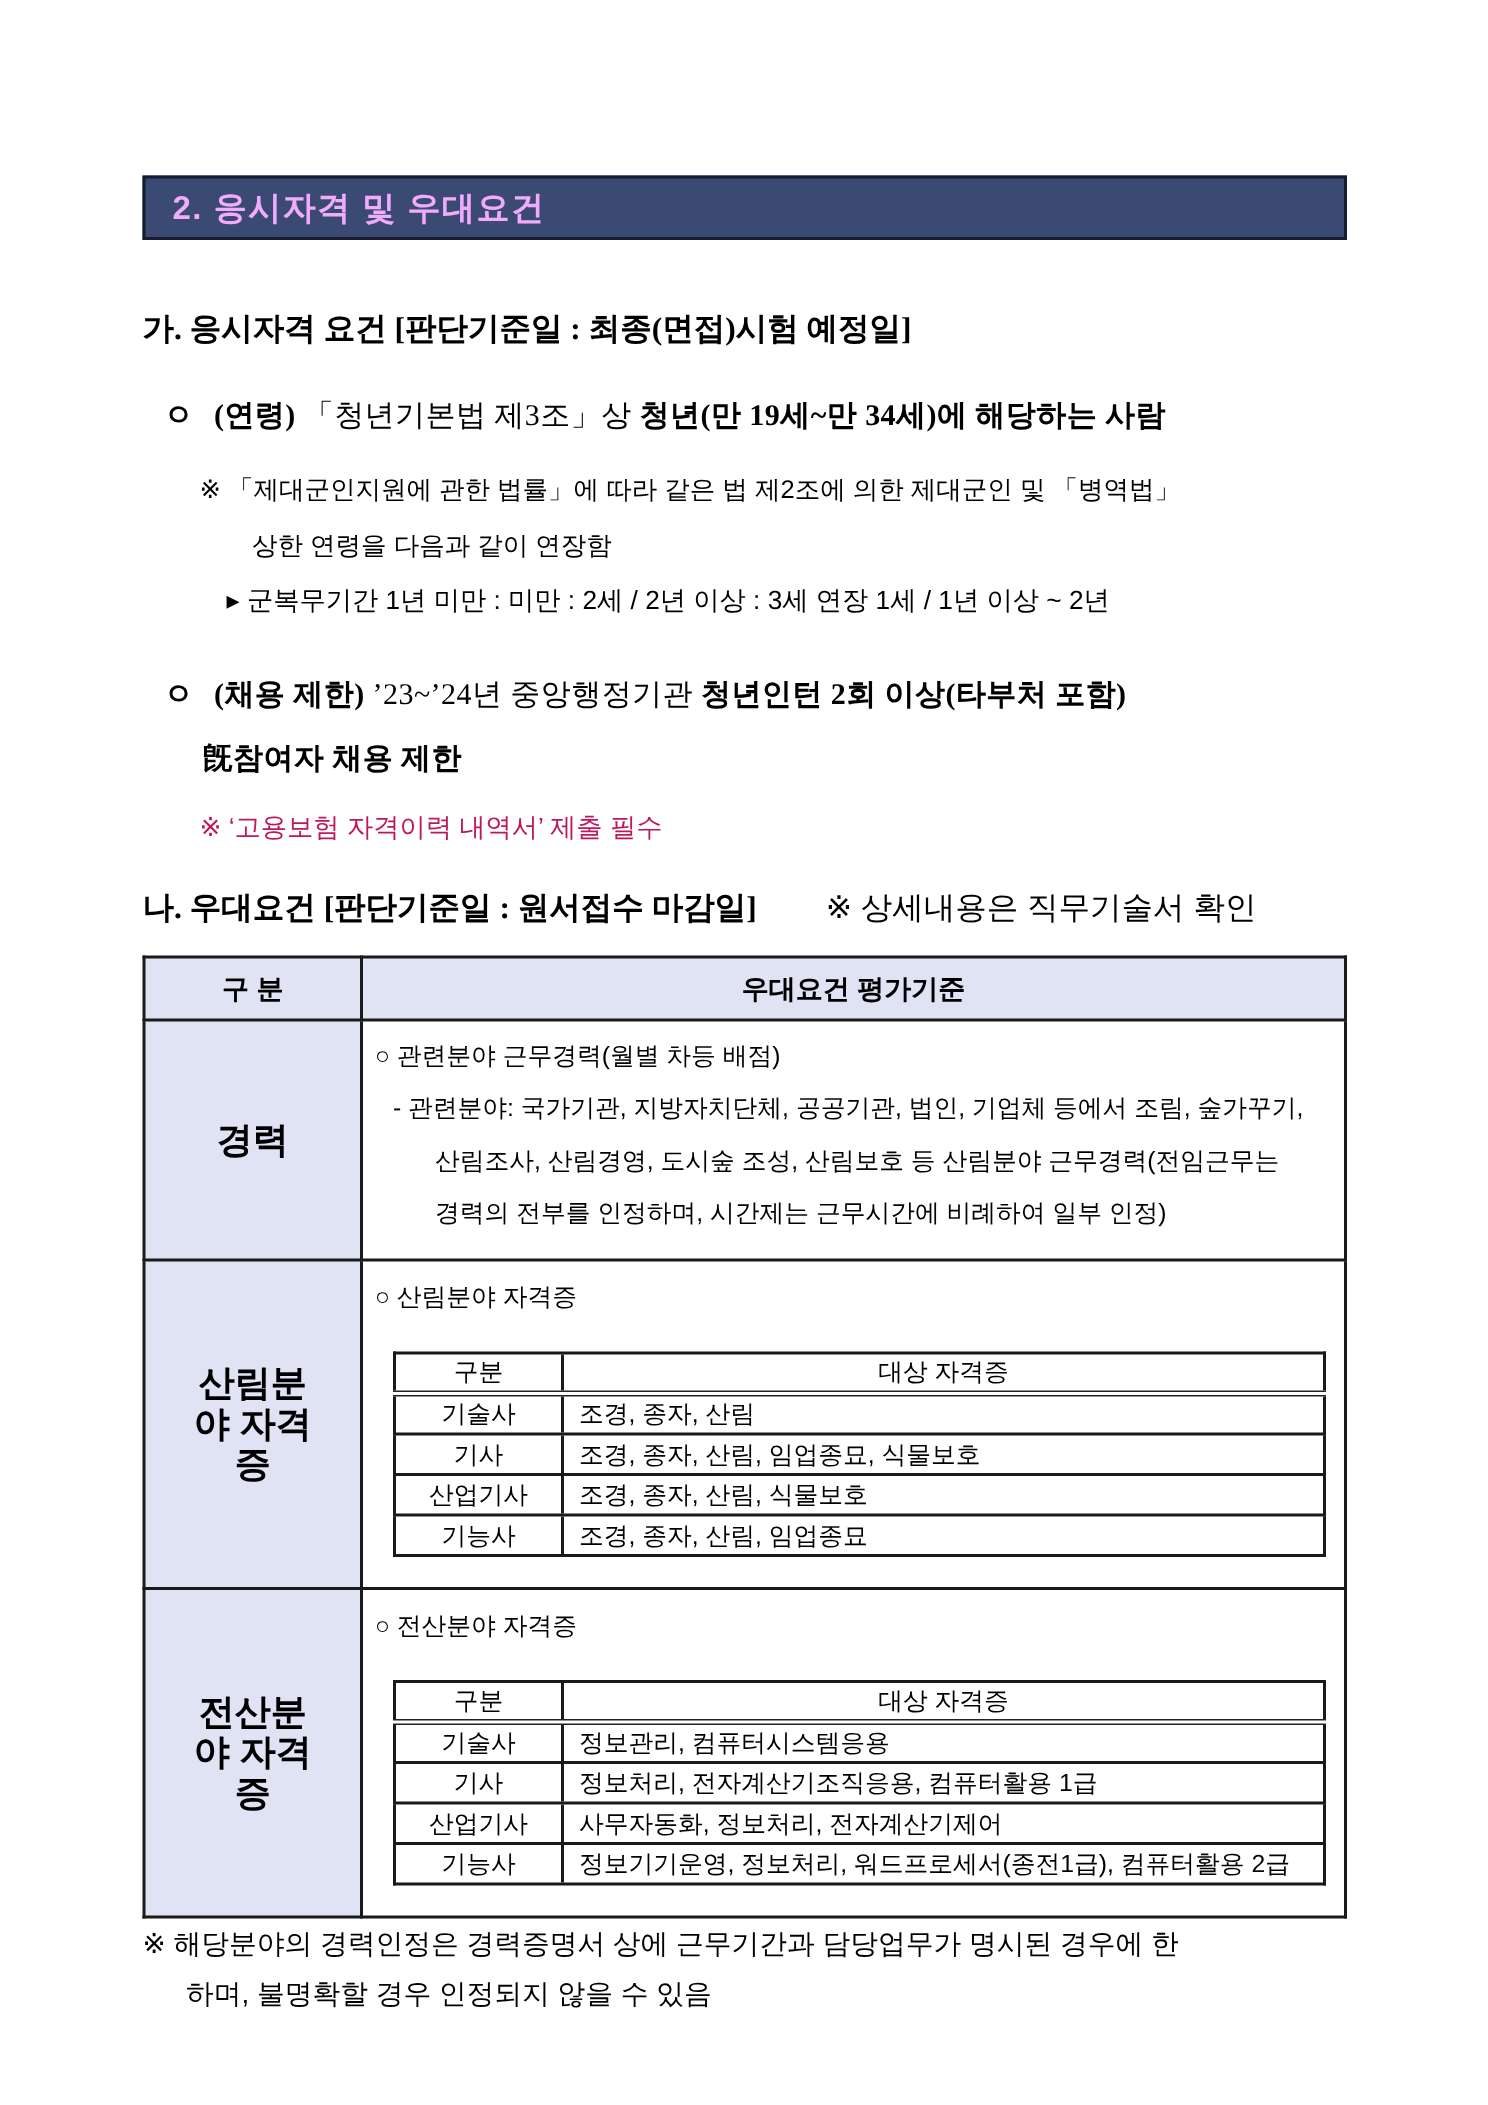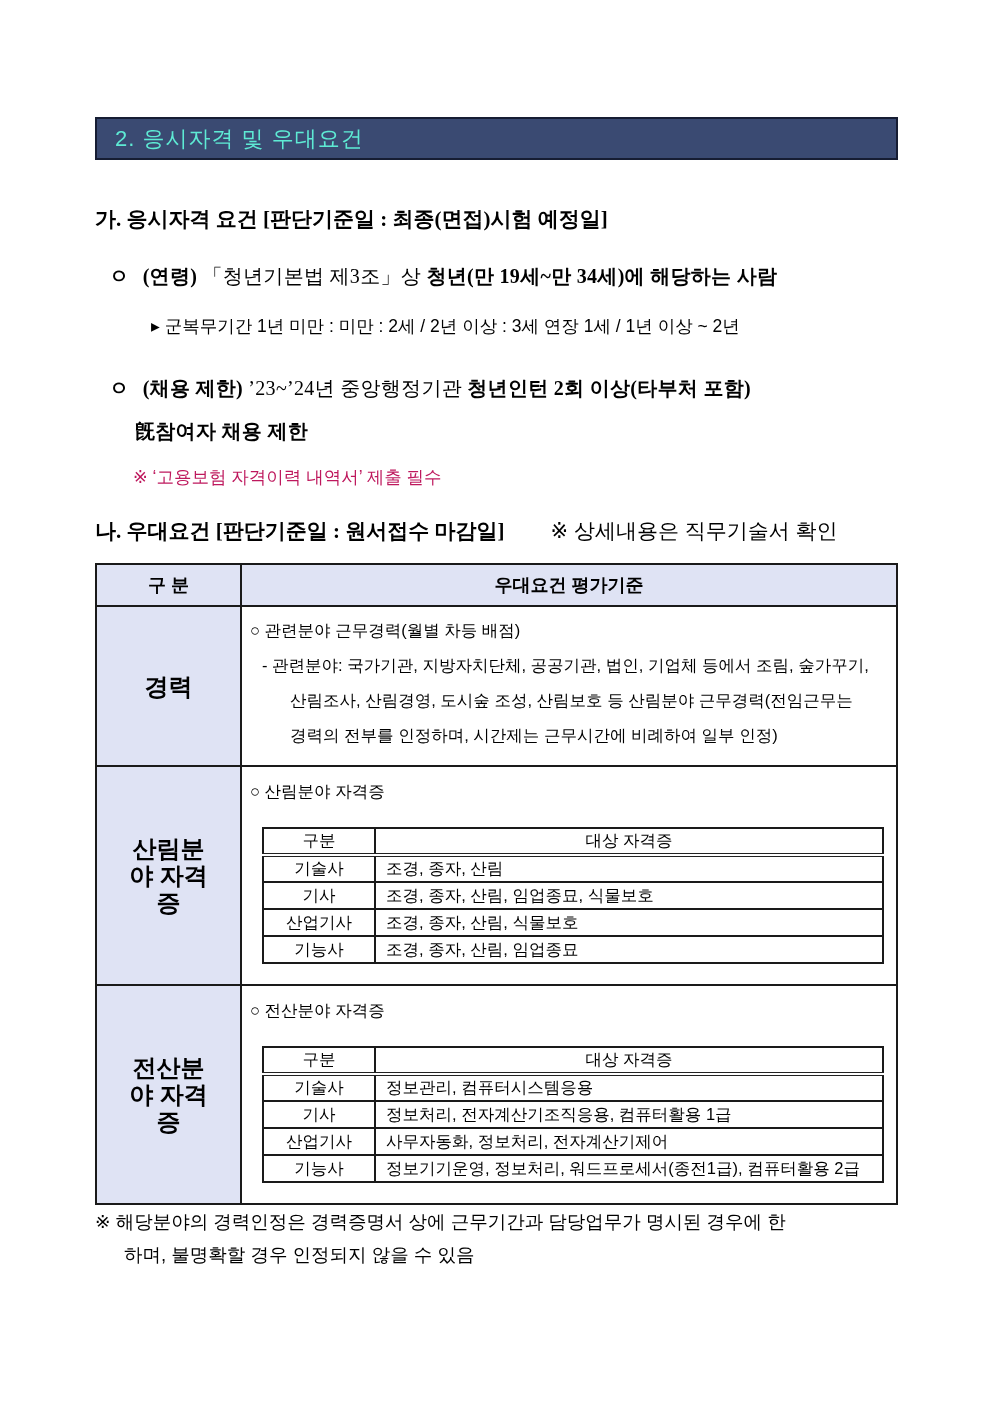--- a/index.html
+++ b/index.html
@@ -24,22 +24,22 @@
   .title-bar {
     margin-top: 117px;
     height: 43px;
     background: #3A4A72;
     border: 2px solid #161D33;
     display: flex;
     align-items: center;
     padding-left: 18px;
   }
   .title-bar span {
-    color: #5eead4;
-    font-weight: normal;
+    color: #f0abfc;
+    font-weight: bold;
     font-size: 22px;
     letter-spacing: 1px;
   }
   .heading {
     font-family: "Liberation Serif", "DejaVu Serif", serif;
     font-size: 21px;
     font-weight: bold;
     margin-top: 45px;
   }
   .bullet-line {
@@ -146,20 +146,22 @@
     <div class="heading">가. 응시자격 요건 [판단기준일 : 최종(면접)시험 예정일]</div>
 
     <div class="bullet-line">
       <span class="marker">ㅇ</span>
       <span class="b">(연령)</span>
       <span>「청년기본법 제3조」상</span>
       <span class="b">청년(만 19세~만 34세)에 해당하는 사람</span>
     </div>
 
     <div class="note-block">
+      <div class="note-line">※ 「제대군인지원에 관한 법률」에 따라 같은 법 제2조에 의한 제대군인 및 「병역법」</div>
+      <div class="note-line cont">상한 연령을 다음과 같이 연장함</div>
     </div>
 
     <div class="sub-bullet">▸ 군복무기간 1년 미만 : 미만 : 2세 / 2년 이상 : 3세 연장 1세 / 1년 이상 ~ 2년</div>
 
     <div class="bullet-line">
       <span class="marker">ㅇ</span>
       <span class="b">(채용 제한)</span>
       <span>’23~’24년 중앙행정기관</span>
       <span class="b">청년인턴 2회 이상(타부처 포함)</span>
     </div>

